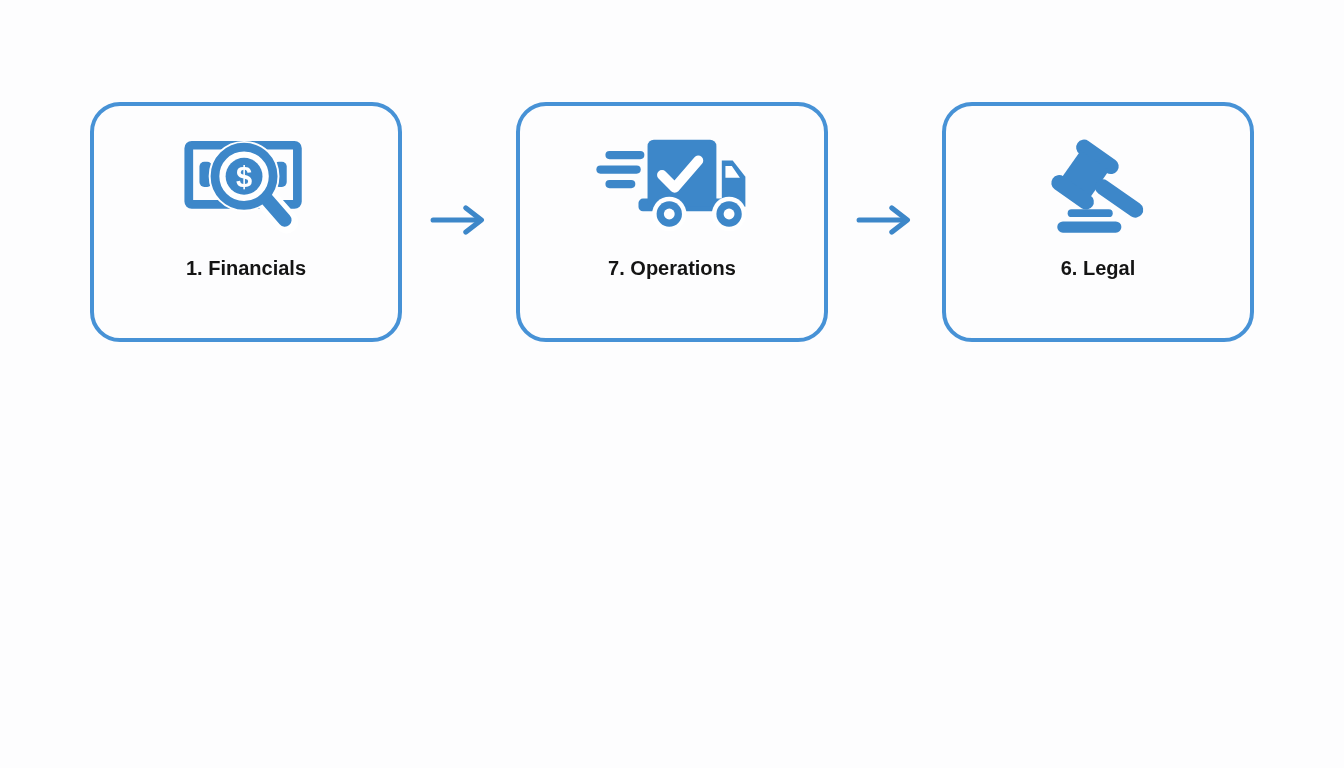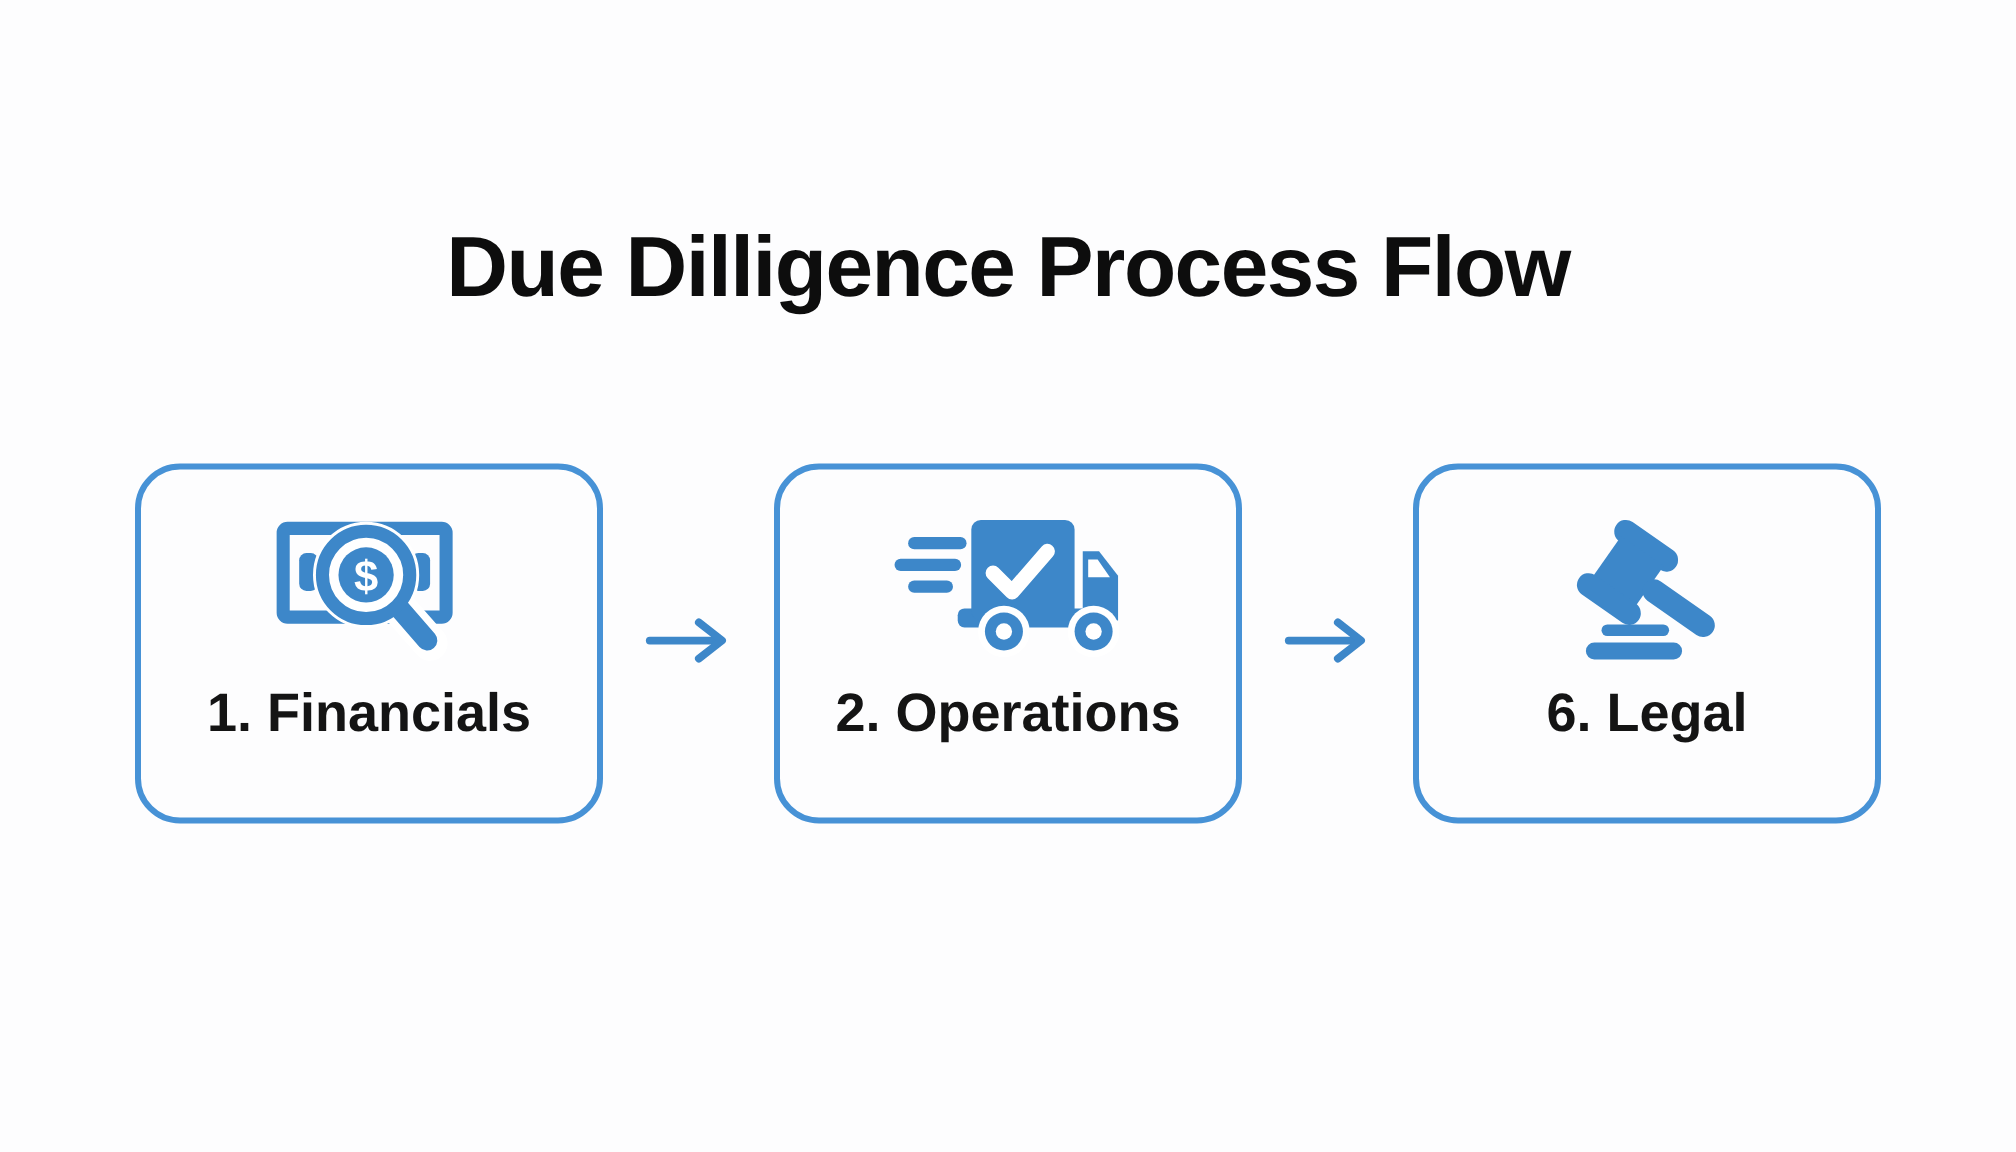--- a/index.html
+++ b/index.html
@@ -48,21 +48,21 @@
     box-sizing: content-box;
   }
   .icon-wrap {
     height: 106px;
     display: flex;
     align-items: center;
     justify-content: center;
   }
   .step-label {
     margin-top: 14px;
-    font-size: 36px;
+    font-size: 20px;
     font-weight: bold;
     color: #141414;
     line-height: 32px;
     text-align: center;
   }
   .connector {
     width: 114px;
     display: flex;
     align-items: center;
     justify-content: center;
@@ -76,21 +76,20 @@
     font-size: 30px;
     font-weight: bold;
     fill: #ffffff;
   }
 </style>
 </head>
 <body>
 
 <div class="canvas">
 
-  <h1 class="title">Due Dilligence Process Flow</h1>
 
   <div class="flow-row">
 
     <div class="step-card">
       <span class="icon-wrap">
         <svg width="128" height="102" viewBox="0 0 132 104" aria-hidden="true">
 
           <rect x="7" y="11" width="112" height="61" rx="3" fill="none" class="blue-stroke" stroke-width="9"></rect>
           <rect x="18" y="28" width="13" height="26" rx="5" class="blue-fill"></rect>
           <rect x="95" y="28" width="13" height="26" rx="5" class="blue-fill"></rect>
@@ -135,21 +134,21 @@
           <path d="M144,34 L151,34 L160,47 L144,47 Z" class="white-fill"></path>
 
           <circle cx="82" cy="87" r="19" class="white-fill"></circle>
           <circle cx="82" cy="87" r="14" class="blue-fill"></circle>
           <circle cx="82" cy="87" r="6" class="white-fill"></circle>
           <circle cx="148" cy="87" r="19" class="white-fill"></circle>
           <circle cx="148" cy="87" r="14" class="blue-fill"></circle>
           <circle cx="148" cy="87" r="6" class="white-fill"></circle>
         </svg>
       </span>
-      <span class="step-label">2. Operations</span>
+      <span class="step-label">7. Operations</span>
     </div>
 
     <div class="connector">
       <span>
         <svg width="62" height="40" viewBox="0 0 72 44" aria-hidden="true">
           <line x1="6" y1="22" x2="58" y2="22" class="blue-stroke" stroke-width="6" stroke-linecap="round"></line>
           <polyline points="44,8 62,22 44,36" fill="none" class="blue-stroke" stroke-width="6" stroke-linecap="round" stroke-linejoin="round"></polyline>
         </svg>
       </span>
     </div>

